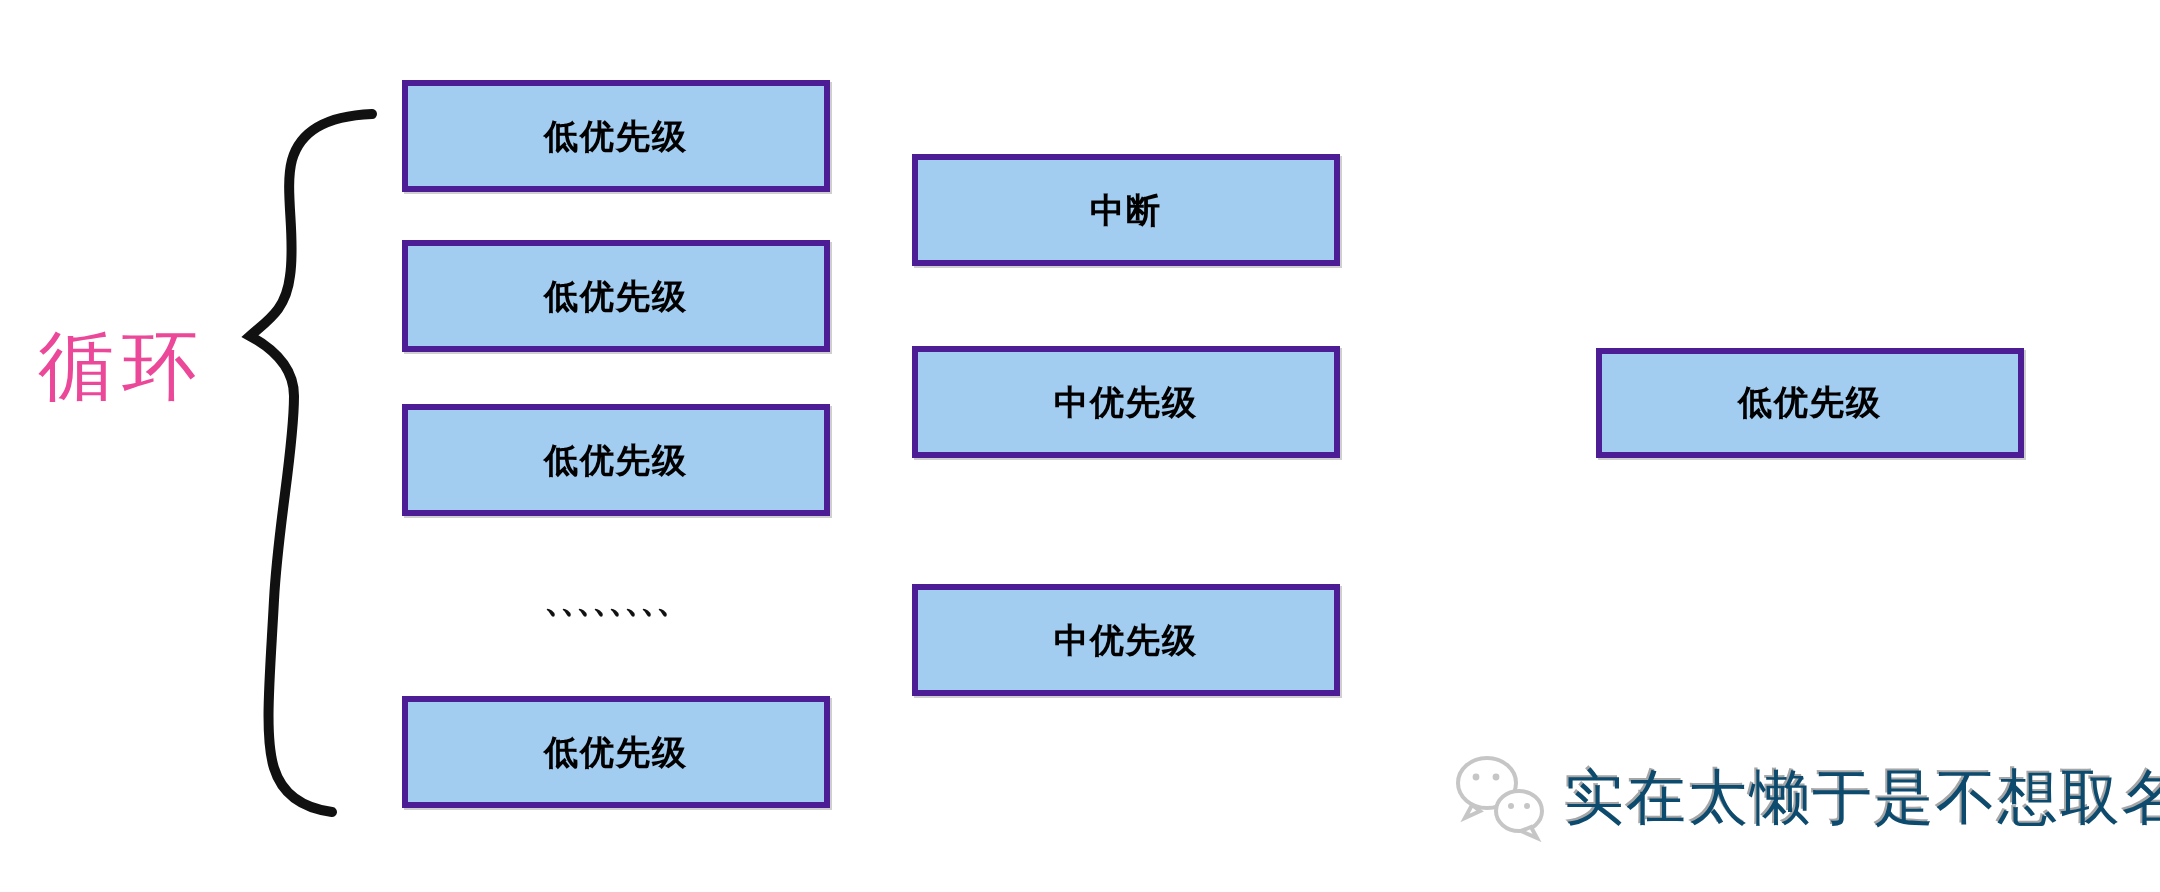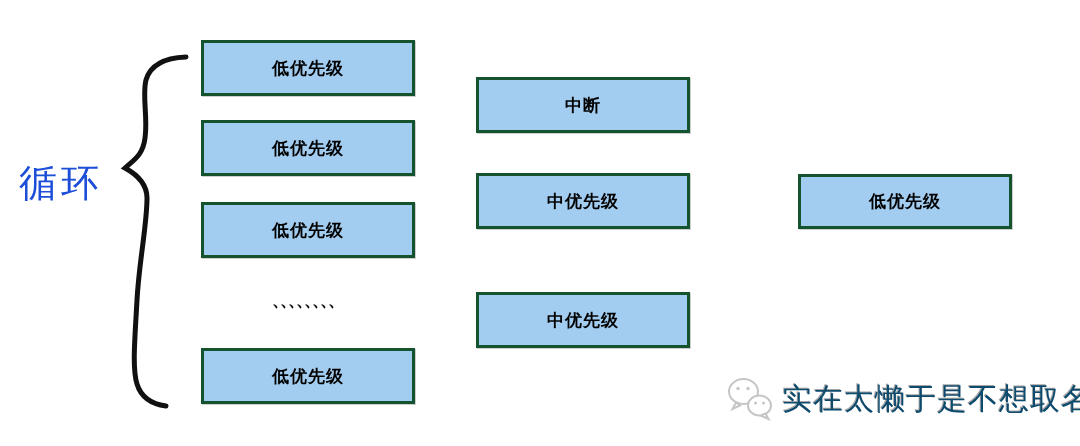--- a/index.html
+++ b/index.html
@@ -10,46 +10,46 @@
     background: #ffffff;
     overflow: hidden;
     font-family: "Liberation Sans", "DejaVu Sans", sans-serif;
   }
   .pbox {
     position: absolute;
     width: 214px;
     height: 56px;
     box-sizing: border-box;
     background: #a3cdf0;
-    border: 3px solid #14532d;
+    border: 3px solid #4c1d95;
     box-shadow: 1px 1px 0 #cfcfcf;
     display: flex;
     align-items: center;
     justify-content: center;
     font-size: 17px;
     font-weight: bold;
     color: #000000;
     letter-spacing: 1px;
   }
   .lbox { left: 201px; }
   .l1 { top: 40px; }
   .l2 { top: 120px; }
   .l3 { top: 202px; }
   .l4 { top: 348px; }
-  .mbox { left: 476px; }
+  .mbox { left: 456px; }
   .m1 { top: 77px; }
   .m2 { top: 173px; }
   .m3 { top: 292px; }
   .rbox { left: 798px; top: 174px; height: 55px; }
   .loop-label {
     position: absolute;
     left: 19px;
     top: 158px;
     font-size: 38px;
-    color: #1d4ed8;
+    color: #ec4899;
     letter-spacing: 4px;
     white-space: nowrap;
   }
   .brace-svg {
     position: absolute;
     left: 110px;
     top: 45px;
     width: 90px;
     height: 375px;
   }

